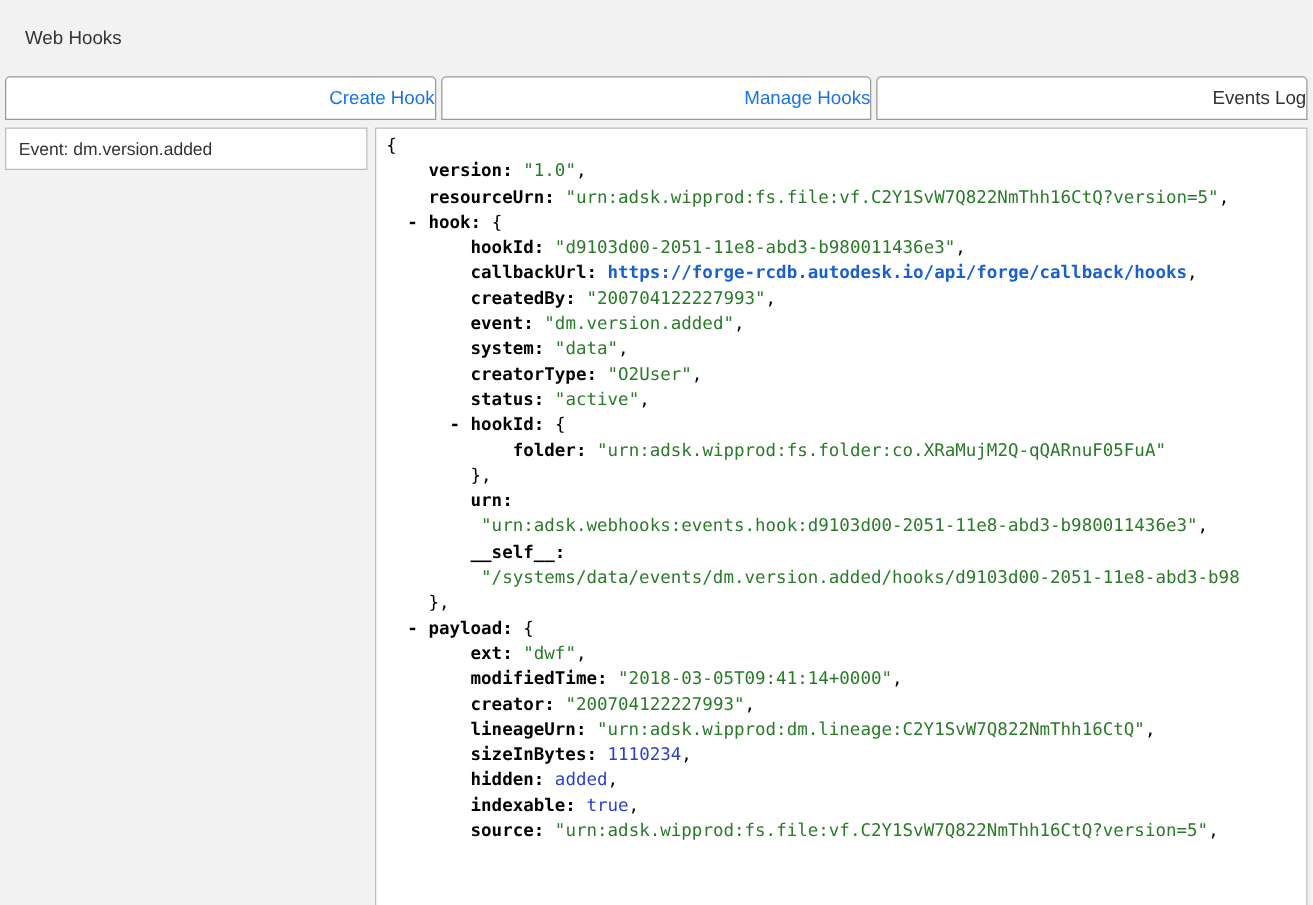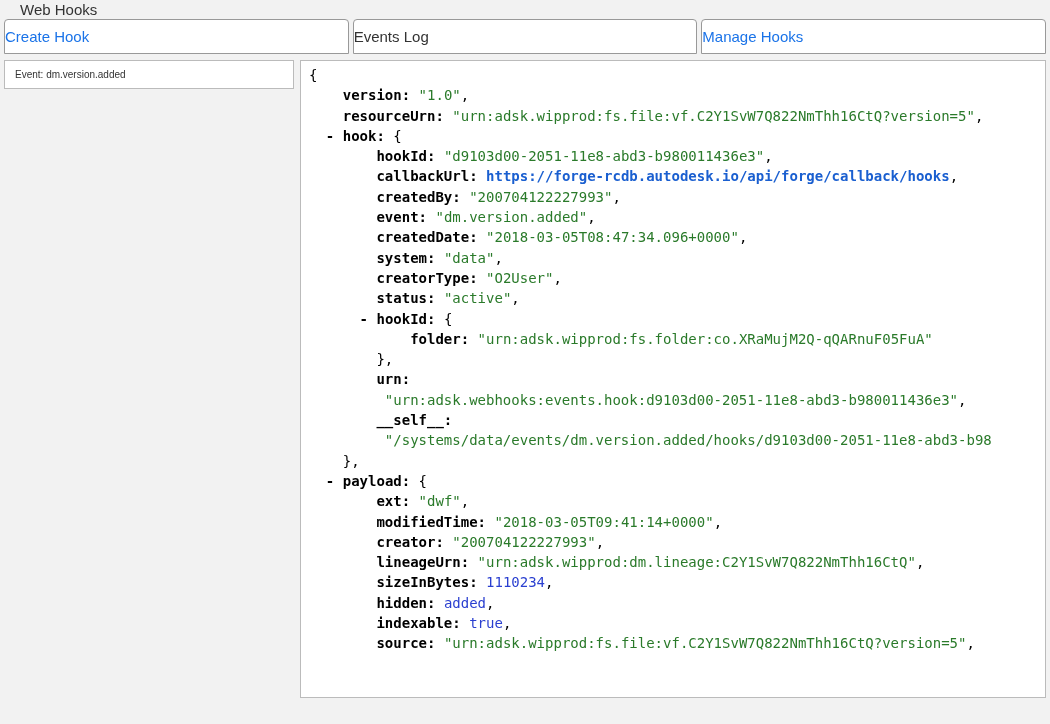--- a/index.html
+++ b/index.html
@@ -1,59 +1,58 @@
 <!DOCTYPE html>
 <html><head>
 <meta charset="utf-8">
 <style>
 * { box-sizing: border-box; margin: 0; padding: 0; }
 body { font-family: -apple-system, BlinkMacSystemFont, "Segoe UI", Arial, sans-serif; background: #f2f2f2; width: 1050px; height: 724px; overflow: hidden; }
-.header { padding: 1px 20px; font-size: 15px; color: #333; }
+.header { padding: 22px 20px; font-size: 15px; color: #333; }
 .tabs { display: flex; gap: 4px; padding: 0 4px; }
-.tab { flex: 1; text-align: left; padding: 8px 0; border: 1px solid #999; border-radius: 4px 4px 0 0; background: #fff; font-size: 15px; cursor: pointer; }
+.tab { flex: 1; text-align: right; padding: 8px 0; border: 1px solid #999; border-radius: 4px 4px 0 0; background: #fff; font-size: 15px; cursor: pointer; }
 .tab.inactive { color: #1a73e8; }
 .tab.active { color: #333; }
 .content { display: flex; gap: 6px; padding: 6px 4px 0 4px; height: calc(724px - 80px); }
 .sidebar { width: 290px; }
-.event-item { background: #fff; border: 1px solid #bbb; padding: 8px 10px; font-size: 10px; color: #333; cursor: pointer; }
+.event-item { background: #fff; border: 1px solid #bbb; padding: 8px 10px; font-size: 14px; color: #333; cursor: pointer; }
 .json-panel { flex: 1; background: #fff; border: 1px solid #bbb; padding: 4px 8px; font-family: Menlo, Consolas, monospace; font-size: 14px; line-height: 1.45; overflow: hidden; white-space: nowrap; }
 .json-line { white-space: pre; }
 .key { font-weight: bold; color: #000; }
 .str { color: #2a7a2a; }
 .url { color: #1a5fd0; font-weight: bold; }
 .num { color: #2a3fd0; }
 .bool { color: #2a3fd0; }
 .punct { color: #000; }
 .collapse { color: #000; font-weight: bold; }
 </style>
 </head>
 <body>
 
 <div class="header">Web Hooks</div>
 
 <div class="tabs">
   <div class="tab inactive">Create Hook</div>
+  <div class="tab inactive">Manage Hooks</div>
   <div class="tab active">Events Log</div>
-  <div class="tab inactive">Manage Hooks</div>
 </div>
 
 <div class="content">
   <div class="sidebar">
     <div class="event-item">Event: dm.version.added</div>
   </div>
   <div class="json-panel">
 <div class="json-line"><span class="punct">{</span></div>
 <div class="json-line">    <span class="key">version:</span> <span class="str">"<span>1.0</span>"</span><span class="punct">,</span></div>
 <div class="json-line">    <span class="key">resourceUrn:</span> <span class="str">"<span>urn:adsk.wipprod:fs.file:vf.C2Y1SvW7Q822NmThh16CtQ?version=5</span>"</span><span class="punct">,</span></div>
 <div class="json-line">  <span class="collapse">-</span> <span class="key">hook:</span> <span class="punct">{</span></div>
 <div class="json-line">        <span class="key">hookId:</span> <span class="str">"<span>d9103d00-2051-11e8-abd3-b980011436e3</span>"</span><span class="punct">,</span></div>
 <div class="json-line">        <span class="key">callbackUrl:</span> <span class="url">https://forge-rcdb.autodesk.io/api/forge/callback/hooks</span><span class="punct">,</span></div>
 <div class="json-line">        <span class="key">createdBy:</span> <span class="str">"<span>200704122227993</span>"</span><span class="punct">,</span></div>
 <div class="json-line">        <span class="key">event:</span> <span class="str">"<span>dm.version.added</span>"</span><span class="punct">,</span></div>
-<div class="json-line">        <span class="key">createdDate:</span> <span class="str">"<span>2018-03-05T08:47:34.096+0000</span>"</span><span class="punct">,</span></div>
 <div class="json-line">        <span class="key">system:</span> <span class="str">"<span>data</span>"</span><span class="punct">,</span></div>
 <div class="json-line">        <span class="key">creatorType:</span> <span class="str">"<span>O2User</span>"</span><span class="punct">,</span></div>
 <div class="json-line">        <span class="key">status:</span> <span class="str">"<span>active</span>"</span><span class="punct">,</span></div>
 <div class="json-line">      <span class="collapse">-</span> <span class="key">hookId:</span> <span class="punct">{</span></div>
 <div class="json-line">            <span class="key">folder:</span> <span class="str">"<span>urn:adsk.wipprod:fs.folder:co.XRaMujM2Q-qQARnuF05FuA</span>"</span></div>
 <div class="json-line">        <span class="punct">},</span></div>
 <div class="json-line">        <span class="key">urn:</span></div>
 <div class="json-line">         <span class="str">"<span>urn:adsk.webhooks:events.hook:d9103d00-2051-11e8-abd3-b980011436e3</span>"</span><span class="punct">,</span></div>
 <div class="json-line">        <span class="key">__self__:</span></div>
 <div class="json-line">         <span class="str">"<span>/systems/data/events/dm.version.added/hooks/d9103d00-2051-11e8-abd3-b98</span></span></div>

